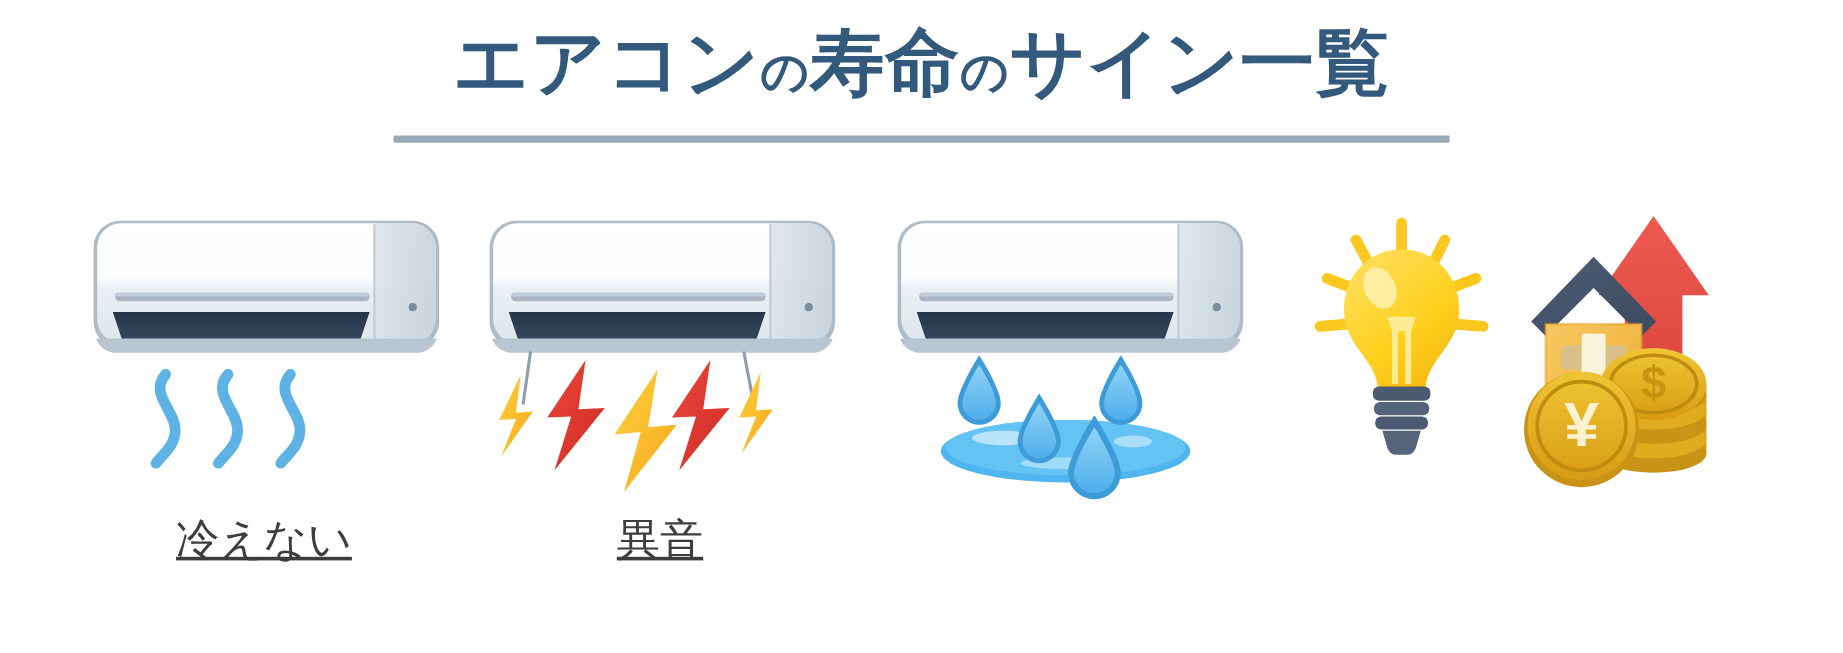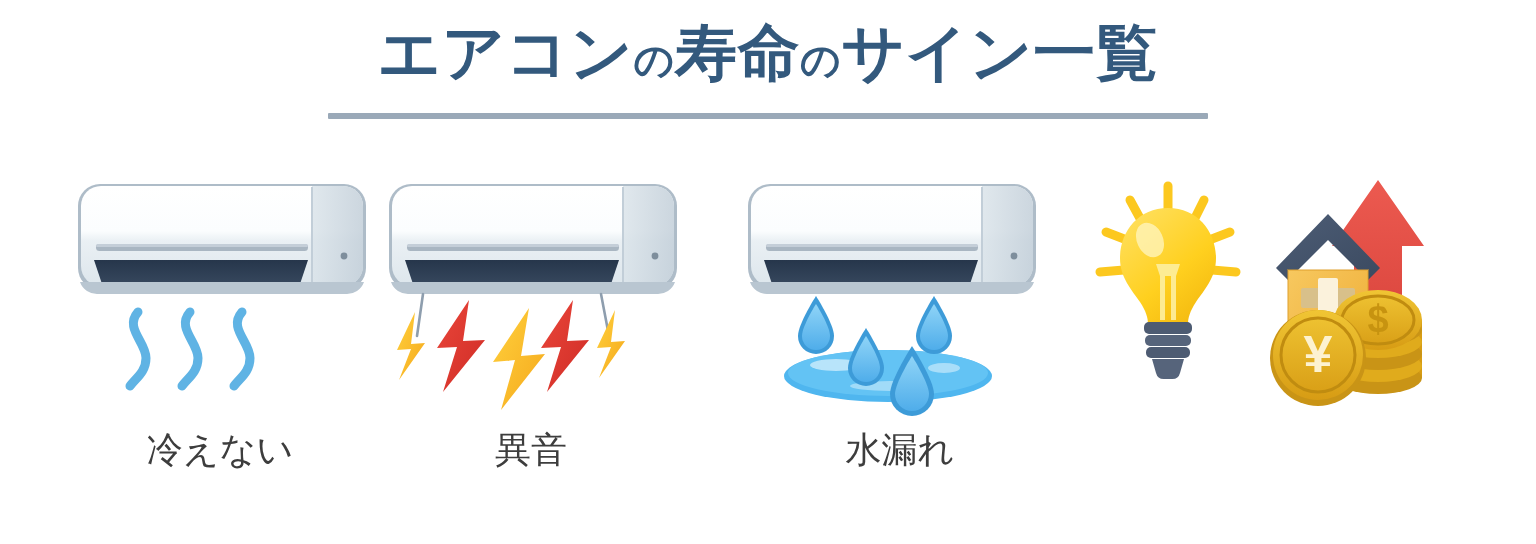--- a/index.html
+++ b/index.html
@@ -40,37 +40,38 @@
   }
 
   
   .col{
     position:absolute;
     top:160px;
     width:340px;
     height:360px;
   }
   .col-1{left:50px;}
-  .col-2{left:361px;}
+  .col-2{left:380px;}
   .col-3{left:730px;}
   .col-4{left:1090px;}
 
   .art{
     position:relative;
     width:340px;height:260px;
   }
   .caption{
     position:absolute;
     left:0;top:268px;
     width:340px;
     text-align:center;
     color:#3d3d3d;
     font-size:36px;
     line-height:1.2;
     white-space:nowrap;
+    text-decoration:underline;
   }
   .col-4 .caption{top:272px;}
 
   svg{display:block;}
 </style>
 </head>
 <body>
 
 <div id="stage">
 
@@ -232,21 +233,20 @@
             <path d="M204,136 C204,136 186,164 186,176 a18,18 0 0 0 36,0 C222,164 204,136 204,136 Z" fill="#3d9bd8"></path>
             <path d="M204,144 C204,144 190,166 190,176 a14,14 0 0 0 28,0 C218,166 204,144 204,144 Z" fill="url(#dropG)"></path>
           </g>
           <g>
             <path d="M182,186 C182,186 160,220 160,234 a22,22 0 0 0 44,0 C204,220 182,186 182,186 Z" fill="#3d9bd8"></path>
             <path d="M182,196 C182,196 165,223 165,234 a17,17 0 0 0 34,0 C199,223 182,196 182,196 Z" fill="url(#dropG)"></path>
           </g>
         </g>
       </svg>
     </div>
-    <div class="caption">水漏れ</div>
   </div>
 
   <div class="col col-4">
     <div class="art">
       <svg width="340" height="260" viewBox="0 0 340 260">
         <defs>
           <linearGradient id="bulbG" x1="0.2" y1="0" x2="0.9" y2="1">
             <stop offset="0%" stop-color="#ffdf5c"></stop>
             <stop offset="55%" stop-color="#ffd01f"></stop>
             <stop offset="100%" stop-color="#f2b60d"></stop>

